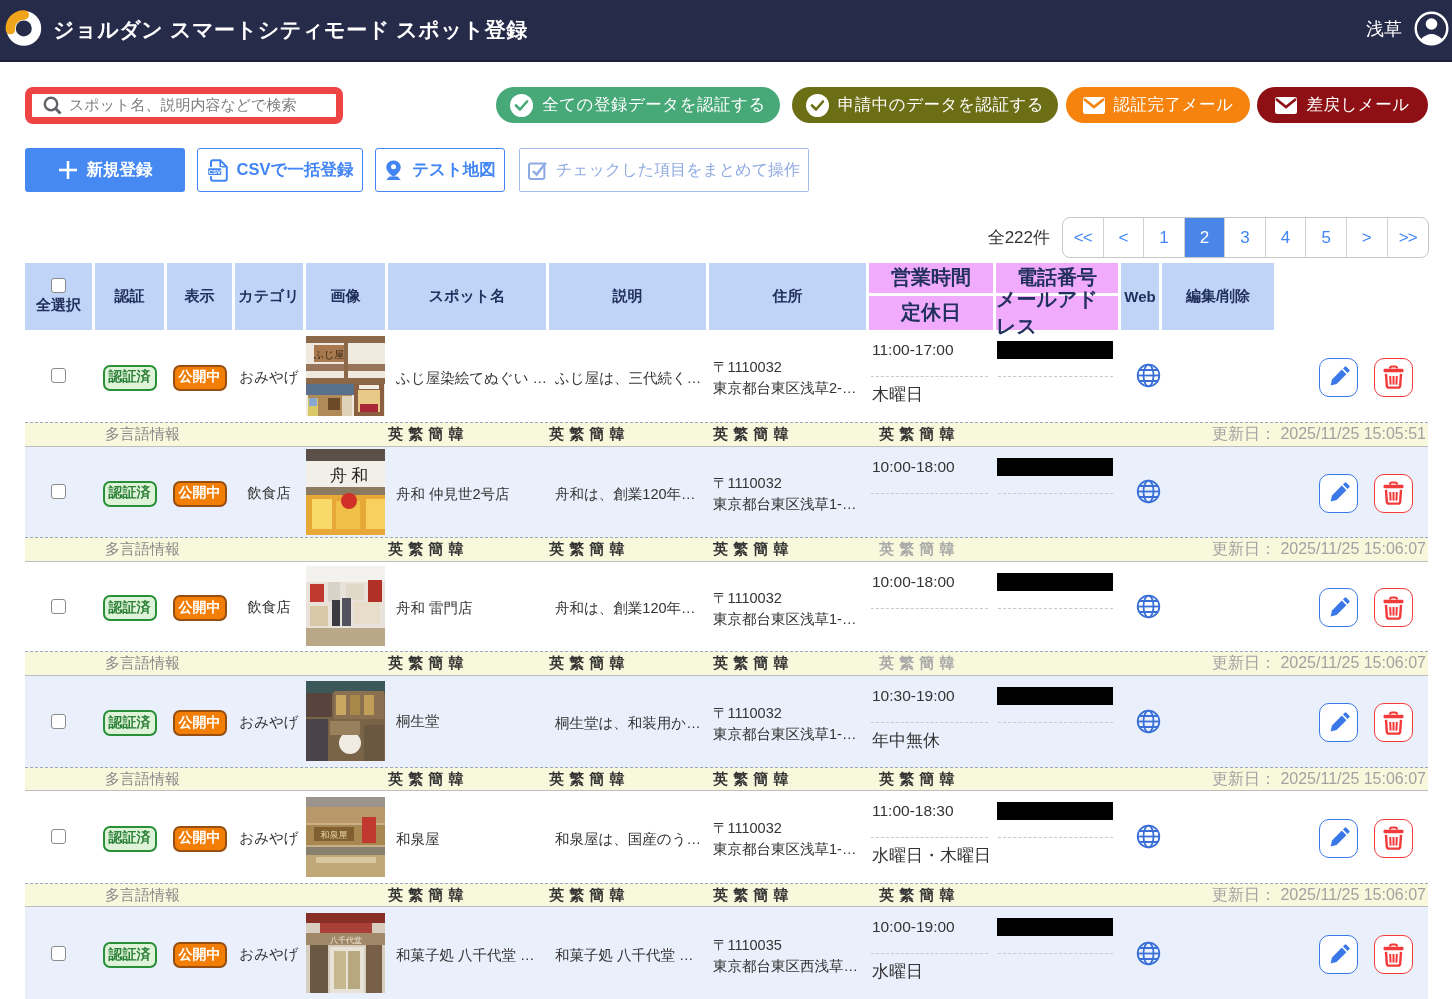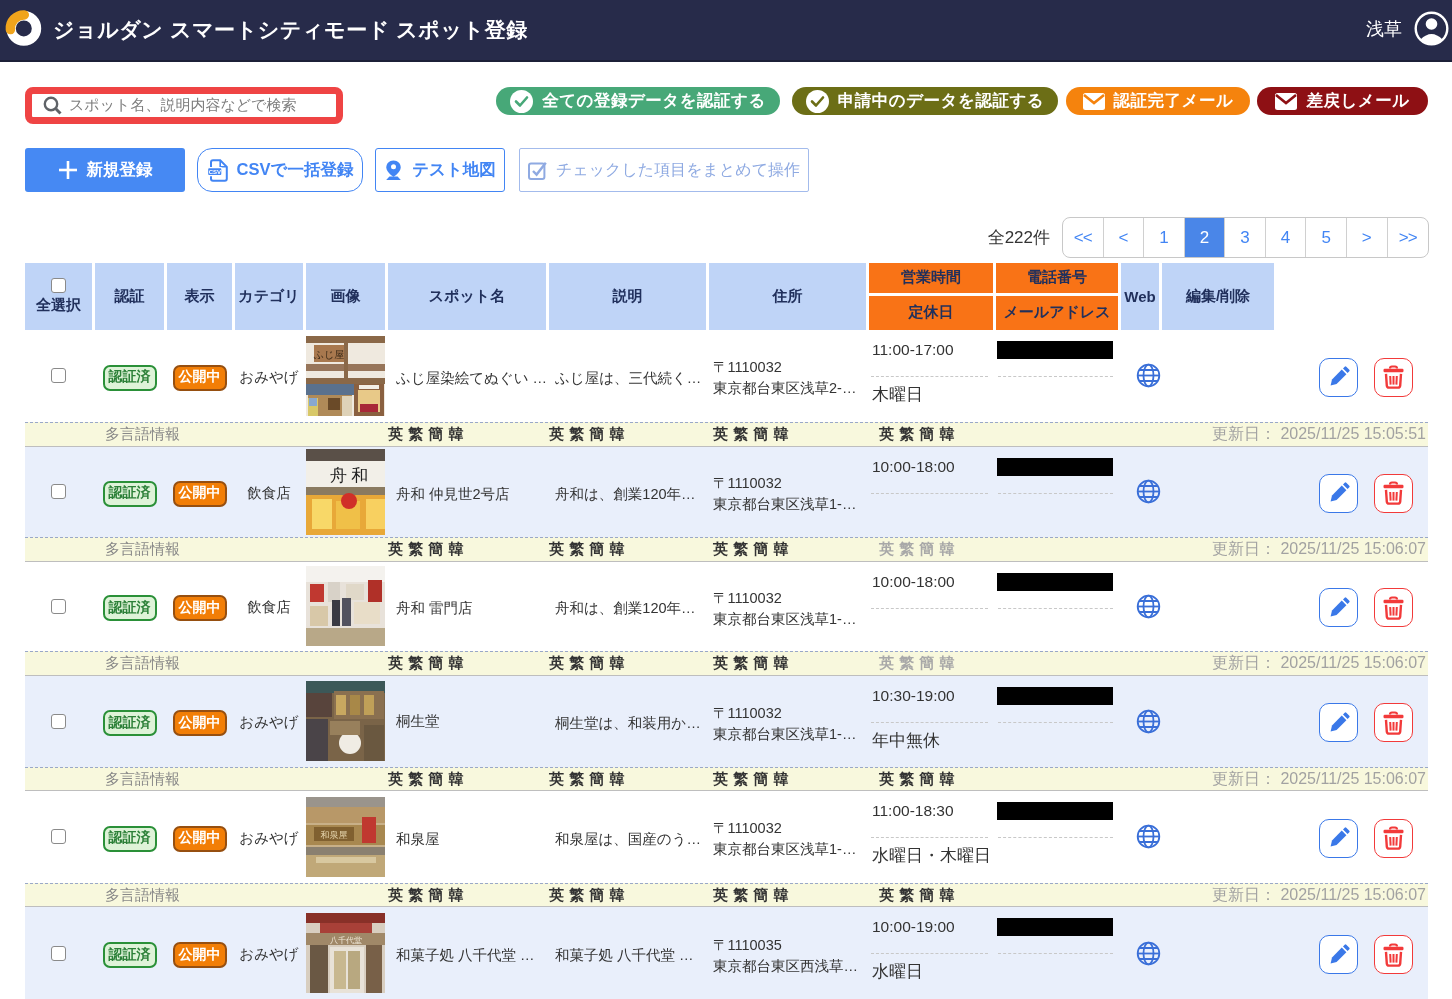--- a/index.html
+++ b/index.html
@@ -1,38 +1,38 @@
 <!DOCTYPE html>
 <html><head><meta charset="utf-8"><style>
 *{margin:0;padding:0;box-sizing:border-box;}
 html,body{width:1452px;height:999px;overflow:hidden;background:#fff;font-family:"Liberation Sans",sans-serif;}
 .abs{position:absolute;}
 .hdr{position:absolute;top:0;left:0;width:1452px;height:62px;background:#272b4a;border-bottom:2px solid #1c2038;}
 .hdr h1{position:absolute;left:53px;top:0;line-height:60px;color:#fff;font-size:21px;font-weight:bold;letter-spacing:0.6px;}
 .uname{position:absolute;right:50px;top:0;line-height:58px;color:#fff;font-size:18px;}
 .srch{position:absolute;left:25px;top:87px;width:318px;height:37px;border:7px solid #ef4444;border-radius:8px;display:flex;align-items:center;padding-left:11px;}
 .srch span{color:#7d7d7d;font-size:15px;margin-left:7px;}
-.pill{position:absolute;top:87px;height:28px;border-radius:18px;display:flex;align-items:center;justify-content:center;color:#fff;font-size:16.5px;font-weight:bold;letter-spacing:0.5px;}
+.pill{position:absolute;top:87px;height:36px;border-radius:18px;display:flex;align-items:center;justify-content:center;color:#fff;font-size:16.5px;font-weight:normal;letter-spacing:0.5px;}
 .pill svg{margin-right:9px;}
 .btn2{position:absolute;top:148px;height:44px;border-radius:3px;display:flex;align-items:center;justify-content:center;font-size:16.5px;font-weight:bold;}
 .btn2 svg{margin-right:9px;}
 .obl{background:#fff;border:1px solid #4285f4;color:#4285f4;}
 .cnt{position:absolute;right:402px;top:217px;line-height:41px;font-size:17px;color:#333;}
 .pager{position:absolute;left:1062px;top:217px;width:367px;height:41px;border:1px solid #c8c8c8;border-radius:8px;display:flex;overflow:hidden;background:#fff;}
 .pager div{width:40.78px;height:100%;display:flex;align-items:center;justify-content:center;color:#4285f4;font-size:17px;border-right:1px solid #d0d0d0;}
 .pager div:last-child{border-right:none;}
 .pager .act{background:#4a86e8;color:#fff;}
 .tbl{position:absolute;left:25px;top:262.5px;width:1403px;}
 .thead{display:flex;height:67px;}
 .hc{background:#bfd4f7;color:#21305c;font-size:15px;font-weight:bold;display:flex;align-items:center;justify-content:center;text-align:center;margin-right:3px;}
 .hc:last-child{margin-right:0;}
 .hsplit{display:flex;flex-direction:column;margin-right:3px;}
 .hsplit .a{height:30px;margin-bottom:3px;}
 .hsplit .b{height:34px;}
-.hsplit .hc2{background:#f97316;color:#21305c;font-size:15px;font-weight:bold;display:flex;align-items:center;justify-content:center;}
+.hsplit .hc2{background:#f0abfc;color:#21305c;font-size:20px;font-weight:bold;display:flex;align-items:center;justify-content:center;}
 .dr{display:flex;height:92.5px;position:relative;}
 .dr.r1{height:92.5px}.dr.r2{height:90.5px}.dr.r3{height:89.5px}.dr.r4{height:91px}.dr.r5{height:91.5px}.dr.r6{height:92px}
 .dr.blu{background:#e9effb;}
 .dc{display:flex;align-items:center;justify-content:center;margin-right:3px;font-size:14.5px;color:#333;white-space:nowrap;}
 .dc:last-child{margin-right:0;}
 .dc.lft{justify-content:flex-start;}
 .lr{height:24.5px;line-height:22px;background:#f8f8dd;border-top:1px dashed #9aa8c8;border-bottom:1px solid #bebebe;position:relative;font-size:15px;}
 .lr span{position:absolute;top:0;line-height:21px;}
 .lg{color:#888;}
 .g{font-weight:bold;color:#333;letter-spacing:0.5px;white-space:nowrap;font-size:15px;}
@@ -89,21 +89,21 @@
 <div class="pill envr" style="left:1257px;width:171px;background:#8e1014;"><svg width="22" height="17" viewBox="0 0 22 17">
       <rect x="0" y="0" width="22" height="17" rx="2.5" fill="#fff"></rect>
       <path d="M1 2 L11 10 L21 2" stroke-width="2.6" fill="none" class="envst"></path>
     </svg>差戻しメール</div>
 <div class="btn2" style="left:25px;width:160px;background:#4689f3;color:#fff;">
 <svg width="20" height="20" viewBox="0 0 20 20" stroke="#fff" stroke-width="2.6">
       <line x1="10" y1="1" x2="10" y2="19"></line>
       <line x1="1" y1="10" x2="19" y2="10"></line>
     </svg>
 新規登録</div>
-<div class="btn2 obl" style="left:197px;width:166px;border-radius:15px;">
+<div class="btn2 obl" style="left:197px;width:166px;">
 <svg width="21" height="23" viewBox="0 0 21 23" fill="none" stroke="#4285f4" stroke-width="2">
       <path d="M6 1.2 H13.2 L19.8 7.8 V19.8 Q19.8 21.8 17.8 21.8 H6 Q4 21.8 4 19.8 V3.2 Q4 1.2 6 1.2 Z"></path>
       <path d="M13.2 1.2 V7.8 H19.8" stroke-width="1.6"></path>
       <rect x="0.5" y="8.6" width="14.5" height="8" rx="1.6" fill="#4285f4" stroke="#fff" stroke-width="1.4"></rect>
       <text x="7.8" y="14.9" font-size="6" fill="#fff" text-anchor="middle" font-weight="bold" font-family="Liberation Sans" stroke="none">CSV</text>
     </svg>
 CSVで一括登録</div>
 <div class="btn2 obl" style="left:375px;width:130px;">
 <svg width="19" height="21" viewBox="0 0 19 21">
       <path d="M9.5 0.5 C5.2 0.5 2.3 3.6 2.3 7.4 C2.3 12 9.5 16.8 9.5 16.8 C9.5 16.8 16.7 12 16.7 7.4 C16.7 3.6 13.8 0.5 9.5 0.5 Z" fill="#4285f4"></path>

